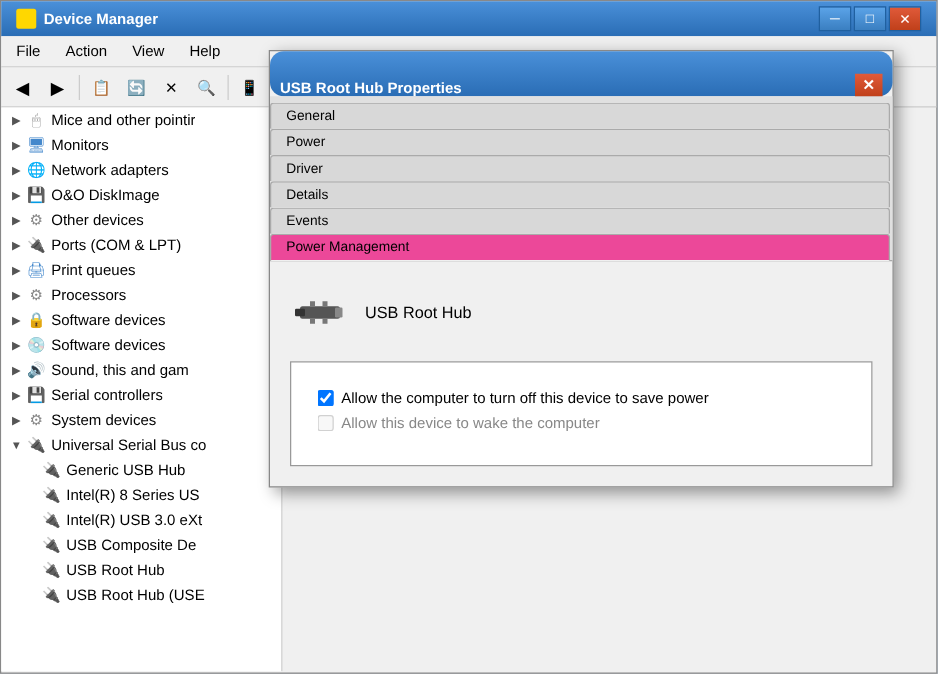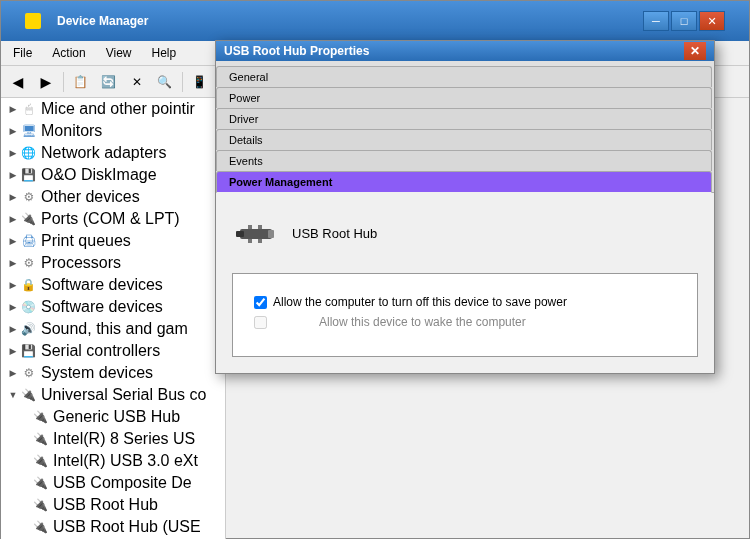--- a/index.html
+++ b/index.html
@@ -18,28 +18,27 @@
       position: absolute;
       top: 0; left: 0;
       width: 750px;
       height: 539px;
       background: #f0f0f0;
       border: 1px solid #888;
     }
 
     .title-bar {
       background: linear-gradient(to bottom, #4a90d9, #2a6db5);
-      height: 40px;
-      display: flex;
-      align-items: center;
-      padding: 0 24px;
+      height: 28px;
+      display: flex;
+      align-items: center;
+      padding: 0 12px;
       color: white;
       font-size: 12px;
       font-weight: bold;
-      gap: 10px;
     }
 
     .title-bar-icon {
       width: 16px;
       height: 16px;
       margin-right: 6px;
       background: #ffd700;
       border-radius: 2px;
       display: inline-block;
       position: relative;
@@ -152,21 +151,21 @@
       width: 16px;
       height: 16px;
       margin-right: 4px;
       flex-shrink: 0;
       display: flex;
       align-items: center;
       justify-content: center;
     }
 
     .tree-label {
-      font-size: 16px;
+      font-size: 12px;
       overflow: hidden;
       text-overflow: ellipsis;
       text-align: right;
     }
 
     
     .icon-monitor { color: #4488cc; }
     .icon-network { color: #4488cc; }
     .icon-disk { color: #cc8844; }
     .icon-devices { color: #888888; }
@@ -186,27 +185,28 @@
       top: 40px;
       left: 215px;
       width: 500px;
       background: #f0f0f0;
       border: 1px solid #888;
       box-shadow: 4px 4px 12px rgba(0,0,0,0.4);
     }
 
     .dialog-title {
       background: linear-gradient(to bottom, #4a90d9, #2a6db5);
-      height: 20px;
-      display: flex;
-      align-items: center;
+      height: 36px;
+      display: flex;
+      align-items: flex-end;
       padding: 0 8px;
       color: white;
       font-size: 12px;
       font-weight: bold;
+      border-radius: 11px;
     }
 
     .dialog-close {
       margin-left: auto;
       width: 22px;
       height: 18px;
       background: linear-gradient(to bottom, #e05a3a, #c0401a);
       border: none;
       color: white;
       font-size: 12px;
@@ -232,23 +232,23 @@
       cursor: pointer;
       font-size: 11px;
       background: #d8d8d8;
       margin-right: 2px;
       border-radius: 3px 3px 0 0;
       position: relative;
       top: 1px;
     }
 
     .tab.active {
-      background: #8b5cf6;
+      background: #ec4899;
       border-bottom: 1px solid #f0f0f0;
-      font-weight: bold;
+      font-weight: normal;
       z-index: 1;
     }
 
     .dialog-content {
       padding: 16px;
     }
 
     .device-header {
       display: flex;
       align-items: center;
@@ -284,21 +284,20 @@
     .checkbox-row input[type="checkbox"] {
       margin-right: 6px;
     }
 
     .checkbox-label {
       font-size: 12px;
     }
 
     .checkbox-label.disabled {
       color: #888;
-      margin-left: 46px;
     }
   </style>
 </head>
 <body>
 
 <div class="device-manager">
 
   <div class="title-bar">
     <span class="title-bar-icon"></span>
     <span>Device Manager</span>

